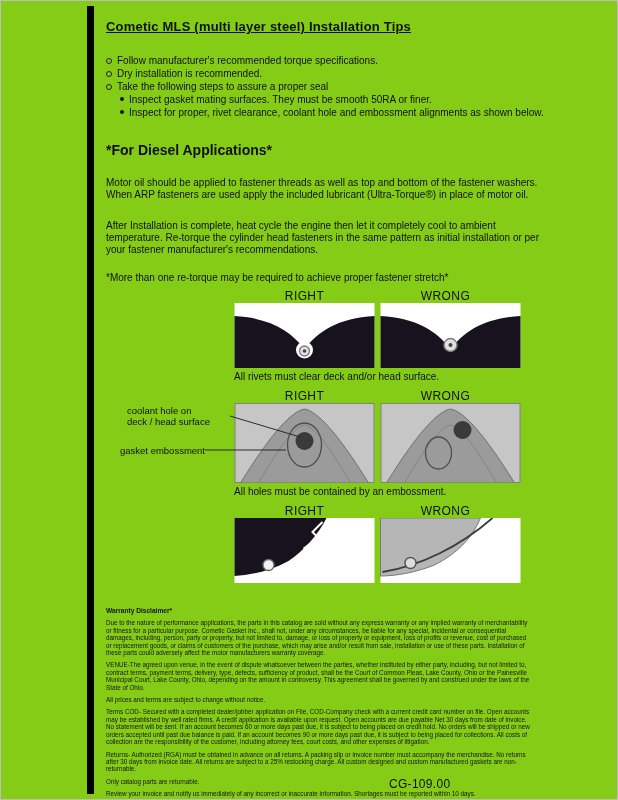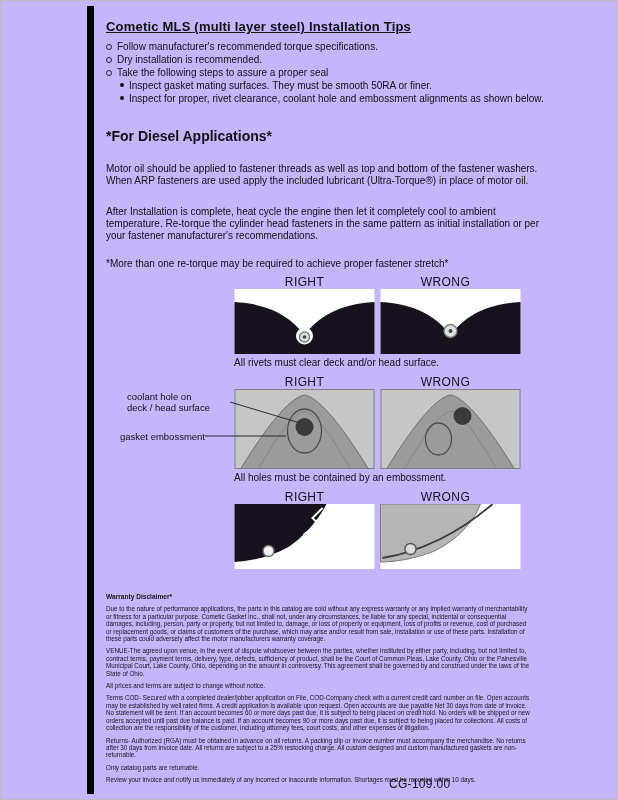--- a/index.html
+++ b/index.html
@@ -1,21 +1,21 @@
 <!DOCTYPE html>
 <html><head>
 <meta charset="utf-8">
 <style>
   html,body{margin:0;padding:0;background:#ffffff}
-  .page{position:relative;width:618px;height:800px;background:#c4b5fd;border:1px solid #bdbdbd;
+  .page{position:relative;width:618px;height:800px;background:#84cc16;border:1px solid #bdbdbd;
         box-sizing:border-box;font-family:"Liberation Sans",sans-serif;color:#101010;overflow:hidden}
   .spine{position:absolute;left:86px;top:5px;bottom:5px;width:7px;background:#000}
   .content{position:absolute;left:105px;top:18px;width:442px}
   .title{font-size:13px;font-weight:bold;text-decoration:underline;letter-spacing:.2px}
-  .tips{margin-top:6px;font-size:10px;line-height:13px}
+  .tips{margin-top:20px;font-size:10px;line-height:13px}
   .tip{display:flex;align-items:flex-start}
   .b1{flex:0 0 auto;width:4px;height:4px;border:1px solid #222;border-radius:50%;margin:4px 5px 0 0}
   .b2{flex:0 0 auto;width:4px;height:4px;background:#111;border-radius:50%;margin:4px 5px 0 0}
   .sub{margin-left:14px}
   .h2{margin-top:23px;font-size:14px;font-weight:bold}
   .para{margin-top:19px;font-size:10px;line-height:12px}
   .note{margin-top:16px;font-size:10px}
   .dg-head{margin-top:6px;margin-left:128px;width:287px;display:flex}
   .dg-head span{width:141px;text-align:center;font-size:12px;letter-spacing:.4px}
   .panels{margin-left:128px;width:287px;display:flex;gap:5px}

